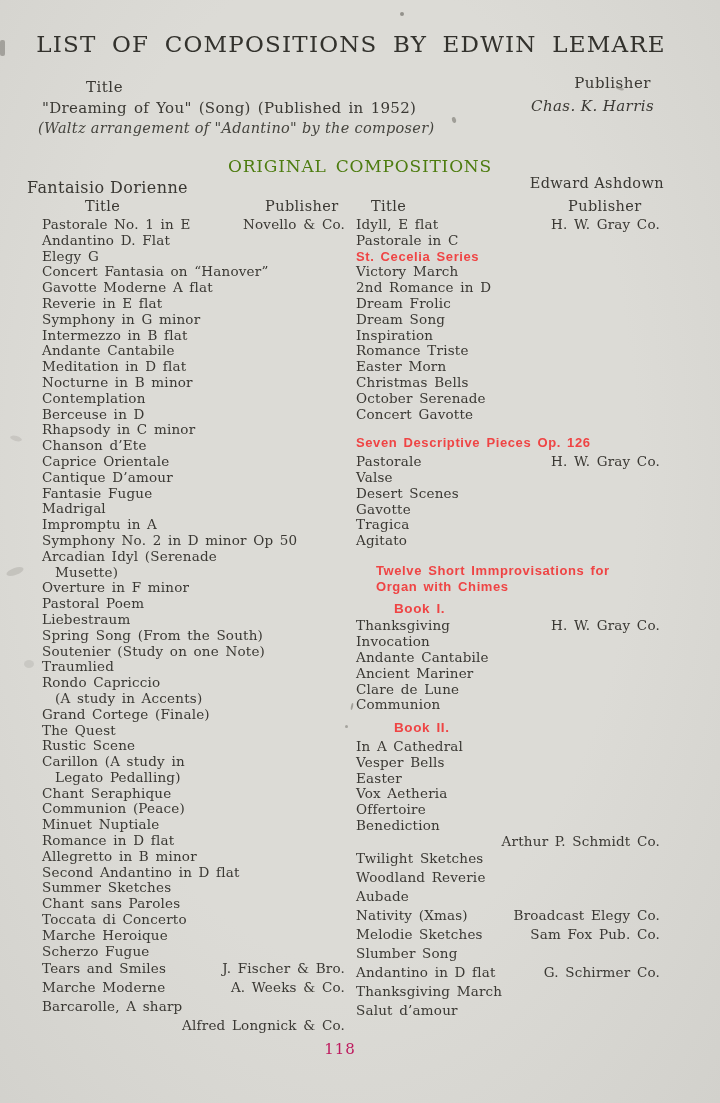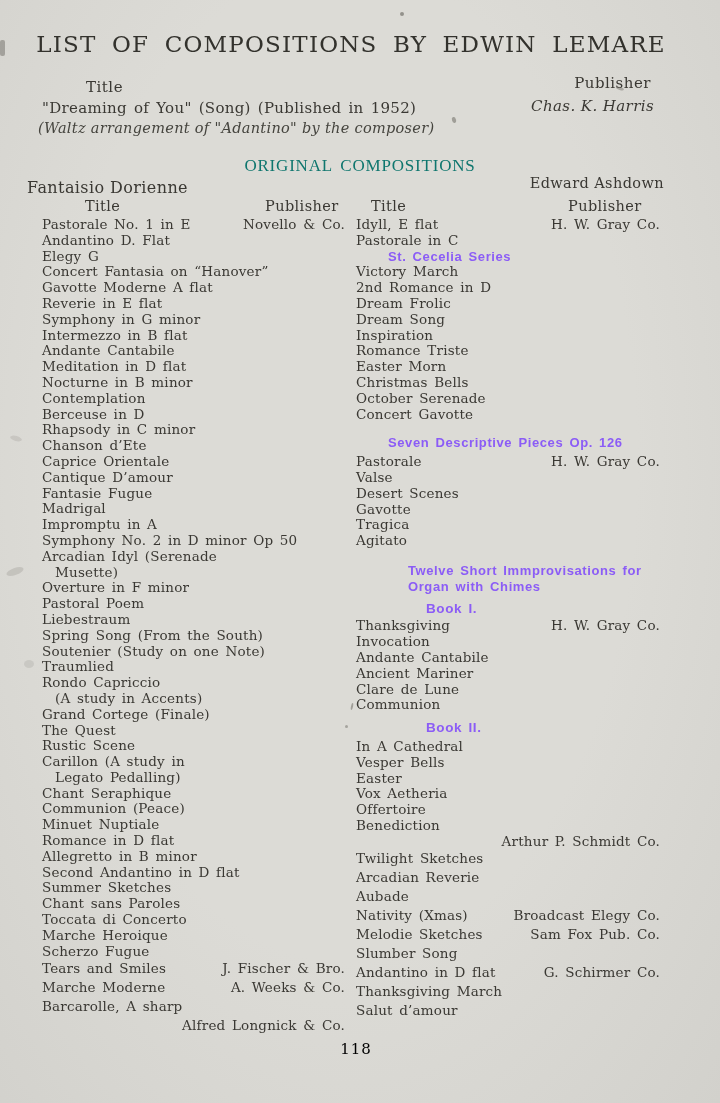--- a/index.html
+++ b/index.html
@@ -17,45 +17,45 @@
     letter-spacing:1.2px;word-spacing:7px;color:#33322d;
     transform:translateX(-9px);
   }
   
   .hdr-title-label{position:absolute;top:78px;left:86px;font-size:15px;letter-spacing:.5px;}
   .hdr-pub-label{position:absolute;top:74px;right:69px;font-size:15px;letter-spacing:.5px;}
   .song-line{position:absolute;top:99px;left:42px;font-size:15px;letter-spacing:.3px;word-spacing:2px;}
   .song-pub{position:absolute;top:97px;right:66px;font-size:15px;letter-spacing:.4px;font-style:italic;}
   .waltz-note{position:absolute;top:120px;left:38px;font-size:14.5px;font-style:italic;letter-spacing:.3px;color:#45443e;}
   
-  .section-heading{position:absolute;top:156px;left:0;width:720px;text-align:center;font-size:17px;letter-spacing:.8px;word-spacing:3px;color:#0f766e;font-family:Liberation Serif, serif;}
+  .section-heading{position:absolute;top:156px;left:0;width:720px;text-align:center;font-size:17px;letter-spacing:.8px;word-spacing:3px;color:#4d7c0f;}
   .lead-title{position:absolute;top:178px;left:27px;font-size:16px;letter-spacing:.4px;}
   .lead-pub{position:absolute;top:175px;right:56px;font-size:14.5px;letter-spacing:.4px;}
   
   .colhdr{position:absolute;top:198px;font-size:14.5px;letter-spacing:.4px;}
   .lt{left:85px;} .lp{left:265px;} .rt{left:371px;} .rp{left:568px;}
   
   .col{position:absolute;top:217px;display:flex;flex-direction:column;}
   .col.left{left:42px;width:303px;}
   .col.right{left:356px;width:304px;}
   .row{display:flex;justify-content:flex-start;align-items:baseline;
        line-height:15.8px;font-size:13.5px;letter-spacing:.2px;word-spacing:2px;white-space:pre;}
   .row .t{flex:0 0 auto;}
   .row .p{margin-left:auto;text-align:right;flex:0 0 auto;}
   .row.cont .t{padding-left:13px;}
   .row.tall{line-height:19px;}
   .row.bold .t{
     font-family:"Liberation Sans", sans-serif;font-weight:700;
-    font-size:13px;letter-spacing:.6px;color:#8b5cf6;margin-left:32px;
+    font-size:13px;letter-spacing:.6px;color:#ef4444;
   }
   .row.hind .t{padding-left:20px;}
   .row.book .t{padding-left:38px;font-size:13.5px;}
   .gap{flex:0 0 auto;}
   
-  .page-num{position:absolute;top:1040px;left:0;width:680px;text-align:center;font-size:15px;letter-spacing:1px;color:#000000;padding-left:16px;}
+  .page-num{position:absolute;top:1040px;left:0;width:680px;text-align:center;font-size:15px;letter-spacing:1px;color:#be185d;}
   
   .sp{position:absolute;background:#63615a;border-radius:50%;}
 </style>
 </head>
 <body>
 
 <div class="page">
 
   <h1 class="main-title">LIST OF COMPOSITIONS BY EDWIN LEMARE</h1>
 
@@ -166,21 +166,21 @@
       <div class="row bold book"><span class="t">Book II.</span></div>
       <div class="gap" style="height: 3px;"></div>
       <div class="row"><span class="t">In A Cathedral</span></div>
       <div class="row"><span class="t">Vesper Bells</span></div>
       <div class="row"><span class="t">Easter</span></div>
       <div class="row"><span class="t">Vox Aetheria</span></div>
       <div class="row"><span class="t">Offertoire</span></div>
       <div class="row"><span class="t">Benediction</span></div>
       <div class="row"><span class="p">Arthur P. Schmidt Co.</span></div>
       <div class="row tall"><span class="t">Twilight Sketches</span></div>
-      <div class="row tall"><span class="t">Arcadian Reverie</span></div>
+      <div class="row tall"><span class="t">Woodland Reverie</span></div>
       <div class="row tall"><span class="t">Aubade</span></div>
       <div class="row tall"><span class="t">Nativity (Xmas)</span><span class="p">Broadcast Elegy Co.</span></div>
       <div class="row tall"><span class="t">Melodie Sketches</span><span class="p">Sam Fox Pub. Co.</span></div>
       <div class="row tall"><span class="t">Slumber Song</span></div>
       <div class="row tall"><span class="t">Andantino in D flat</span><span class="p">G. Schirmer Co.</span></div>
       <div class="row tall"><span class="t">Thanksgiving March</span></div>
       <div class="row tall"><span class="t">Salut d’amour</span></div>
     </div>
 
   <div class="page-num">118</div>

